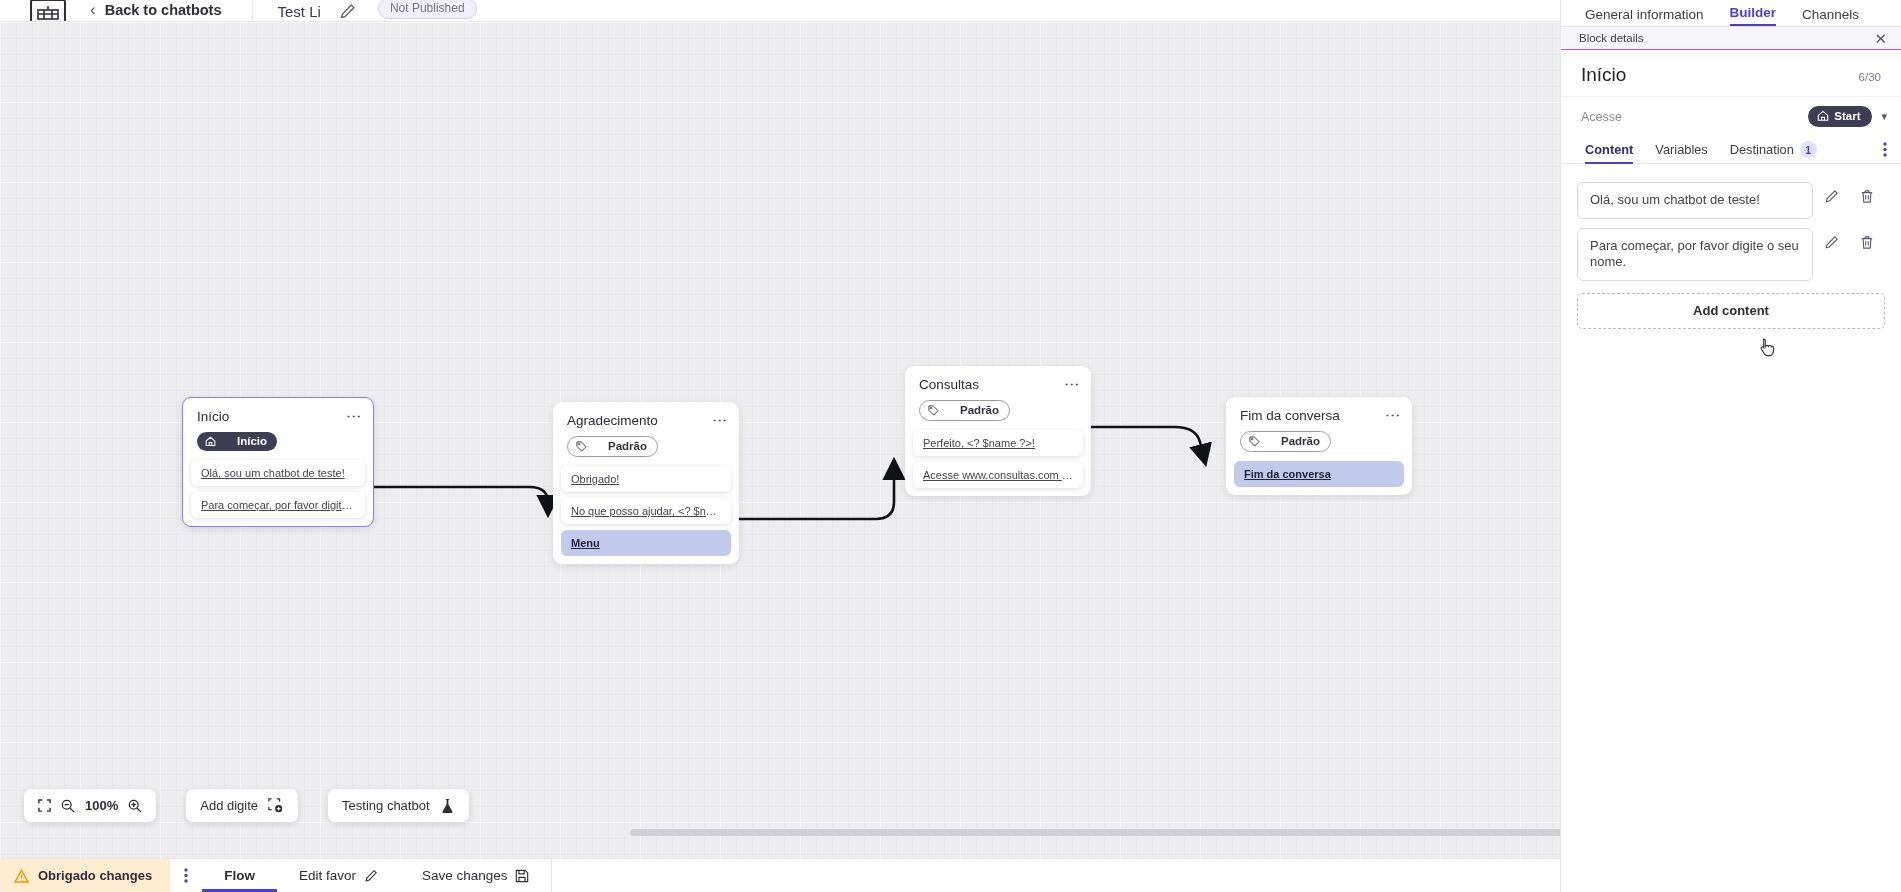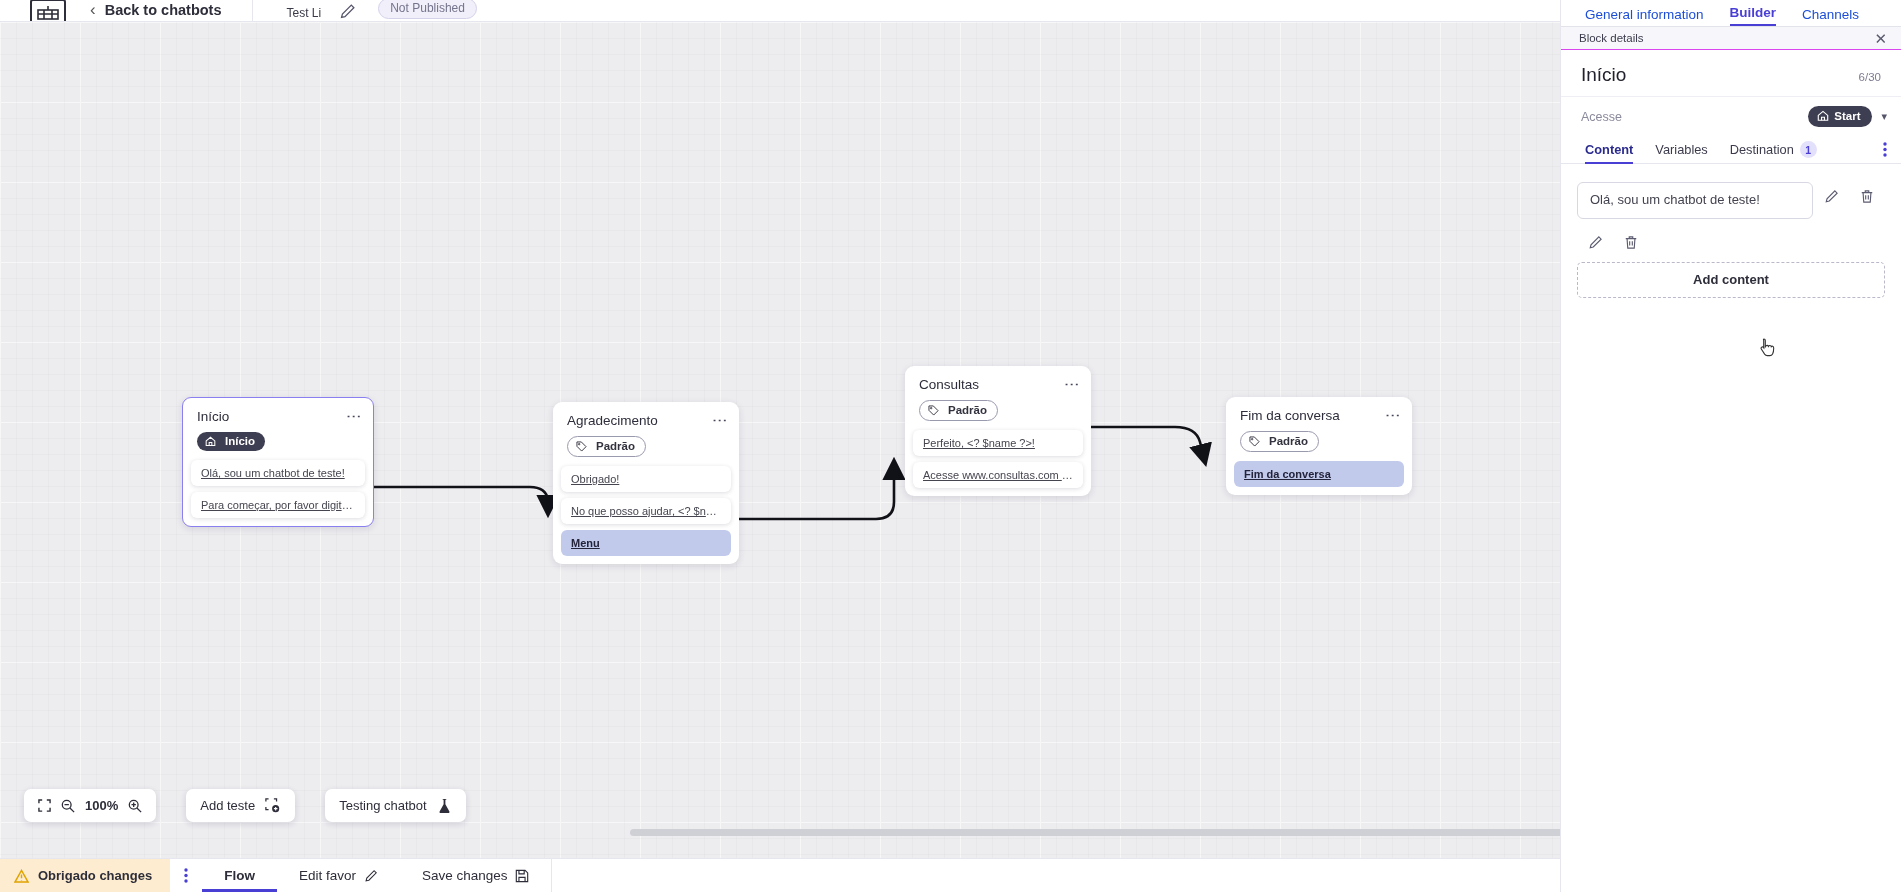--- a/index.html
+++ b/index.html
@@ -27,21 +27,21 @@
   .back-link {
     display: flex; align-items: center; gap: 9px;
     margin-left: 24px; margin-bottom: 1px;
     font-size: 14.5px; font-weight: bold; color: #2e2e3a; cursor: pointer;
   }
   .chev-left { font-size: 17px; font-weight: 300; color: #555; }
   .topbar-divider {
     width: 1px; height: 22px; background: #e6e6ee; margin-left: 30px;
   }
   .bot-title {
-    margin-left: 34px; margin-bottom: 1px; font-size: 12px; color: #3a3a48;
+    margin-left: 25px; margin-bottom: 1px; font-size: 15px; color: #3a3a48;
   }
   .pencil-ico {
     margin-left: 18px; margin-bottom: 1px; width: 17px; height: 17px;
     color: #55556a; cursor: pointer;
   }
   .not-pub {
     margin-left: 22px; margin-bottom: 2px;
     border: 1px solid #d3d2ea; border-radius: 11px;
     background: #f0effa; color: #74748c;
     font-size: 12px; padding: 2px 11px 3px;
@@ -49,21 +49,21 @@
 
   
   .rpanel {
     position: absolute; right: 0; top: 0; width: 341px; height: 892px;
     background: #ffffff; border-left: 1px solid #e6e6ee; z-index: 40;
   }
   .rtabs {
     display: flex; align-items: flex-end; gap: 26px;
     height: 27px; padding-left: 24px; border-bottom: 1px solid #e3e3ec;
   }
-  .rtab { font-size: 13.5px; color: #1d4ed8; padding-bottom: 4px; cursor: pointer; white-space: nowrap; }
+  .rtab { font-size: 13.5px; color: #404040; padding-bottom: 4px; cursor: pointer; white-space: nowrap; }
   .rtab.active { color: #4a3fd4; font-weight: bold; border-bottom: 2px solid #4a3fd4; }
 
   .block-details-bar {
     height: 23px; background: #f7f7fb; border-bottom: 1px solid #d946ef;
     display: flex; align-items: center; justify-content: space-between;
     padding: 0 14px 0 18px;
   }
   .block-details-bar .bd-title { font-size: 11.5px; color: #3b3b4c; }
   .close-x { font-size: 15px; color: #5a5a6e; cursor: pointer; line-height: 1; }
 
@@ -143,21 +143,21 @@
     position: absolute; background: #ffffff; border-radius: 9px;
     box-shadow: 0 2px 7px rgba(40,40,70,.13); z-index: 10; padding-bottom: 8px;
   }
   .node.selected { border: 1.5px solid #8a7ff0; }
   .node-head { padding: 11px 14px 0 14px; display: flex; align-items: flex-start;
                justify-content: space-between; }
   .node-title { font-size: 13.5px; color: #2d2d3b; font-weight: normal; }
   .kebab { font-size: 15px; line-height: .7; letter-spacing: 0; color: #44445a;
            cursor: pointer; user-select: none; writing-mode: vertical-rl; }
   .tag {
-    display: inline-flex; align-items: center; gap: 9px;
+    display: inline-flex; align-items: center; gap: 21px;
     margin: 8px 0 0 14px; padding: 3px 10px 4px 8px;
     border-radius: 12px; font-size: 11.5px; font-weight: bold; justify-content: flex-end;
   }
   .tag.start { background: #3e3e52; color: #fff; }
   .tag.padrao { background: #fff; color: #33333f; border: 1px solid #9a9aae; }
   .node-items { margin-top: 9px; padding: 0 8px; display: flex; flex-direction: column; gap: 6px; }
   .node-item {
     background: #ffffff; border-radius: 6px;
     box-shadow: 0 1px 4px rgba(40,40,70,.16);
     padding: 7px 10px; font-size: 11px; color: #45454f;
@@ -318,21 +318,21 @@
         </span>
         <span class="zoomval">100%</span>
         <span>
           <svg width="14" height="14" viewBox="0 0 16 16" fill="none" stroke="#2e2e3a" stroke-width="1.5">
             <circle cx="6.5" cy="6.5" r="5"></circle>
               <path d="M10.2 10.2L15 15M4 6.5h5M6.5 4v5"></path>
           </svg>
         </span>
       </div>
       <div class="tool">
-        <span>Add teste</span>
+        <span>Add digite</span>
         <span>
           <svg width="16" height="16" viewBox="0 0 18 18" fill="none" stroke="#2e2e3a" stroke-width="1.4">
             <path d="M1 4V1h3M10 1h3v3M1 10v3h3" stroke-dasharray="0"></path>
             <circle cx="12" cy="12" r="4" fill="#2e2e3a" stroke="none"></circle>
             <path d="M12 10v4M10 12h4" stroke="#fff" stroke-width="1.3"></path>
           </svg>
         </span>
       </div>
       <div class="tool">
         <span>Testing chatbot</span>
@@ -451,20 +451,21 @@
               <path d="M14.5 2.5l3 3L7 16l-4 1 1-4z"></path>
             </svg>
           </span>
           <span class="row-ico">
             <svg width="14" height="15" viewBox="0 0 16 17" fill="none" stroke="#5b5b70" stroke-width="1.3">
               <path d="M2 4h12M6 4V2h4v2M3.5 4l.8 11h7.4l.8-11M6.5 7v5M9.5 7v5"></path>
             </svg>
           </span>
         </div>
         <div class="content-row">
+          <div class="content-box">Para começar, por favor digite o seu nome.</div>
           <span class="row-ico">
             <svg width="15" height="15" viewBox="0 0 20 20" fill="none" stroke="#5b5b70" stroke-width="1.5">
               <path d="M14.5 2.5l3 3L7 16l-4 1 1-4z"></path>
             </svg>
           </span>
           <span class="row-ico">
             <svg width="14" height="15" viewBox="0 0 16 17" fill="none" stroke="#5b5b70" stroke-width="1.3">
               <path d="M2 4h12M6 4V2h4v2M3.5 4l.8 11h7.4l.8-11M6.5 7v5M9.5 7v5"></path>
             </svg>
           </span>

